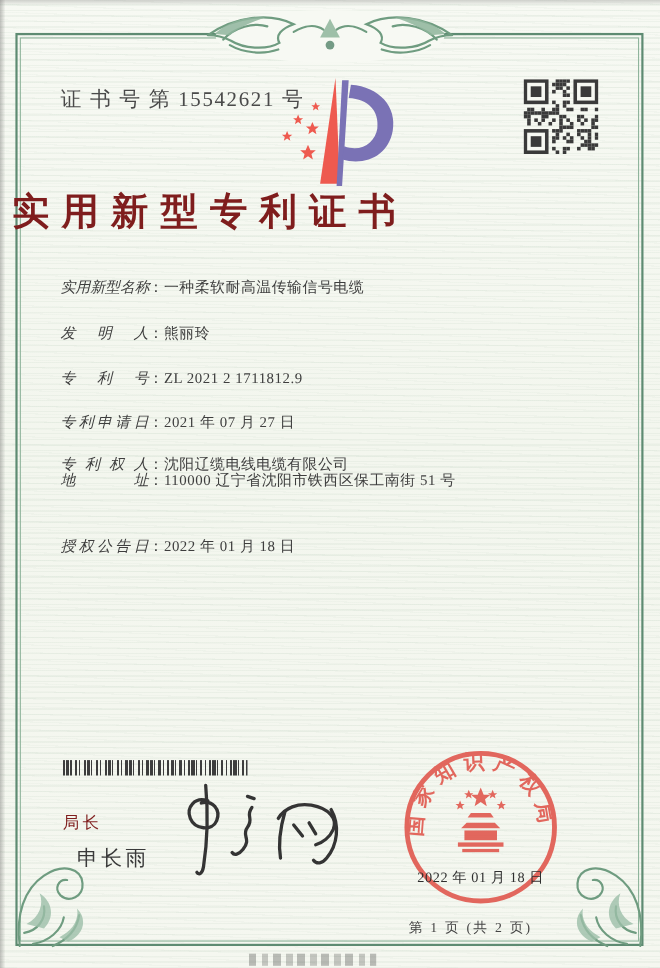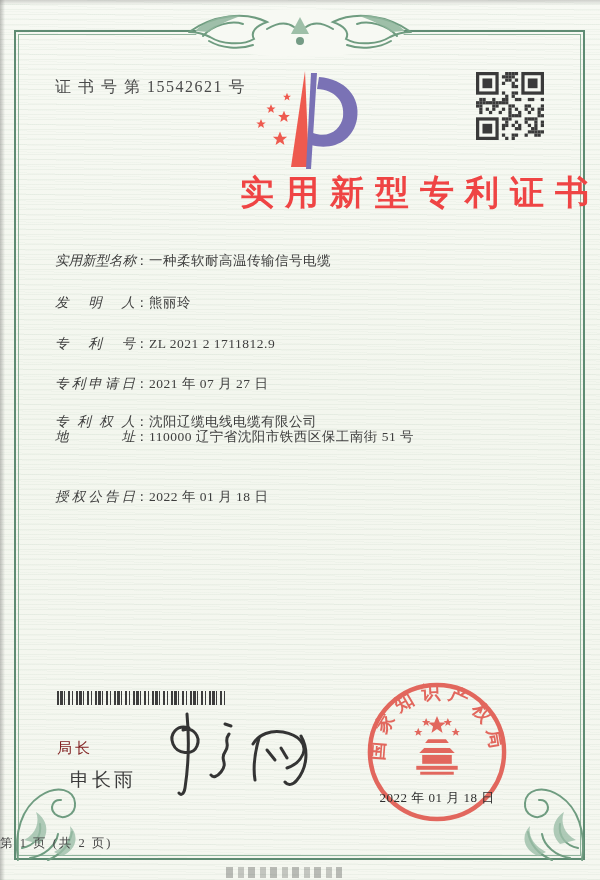--- a/index.html
+++ b/index.html
@@ -23,24 +23,24 @@
   .scan-edge-top { position:absolute; left:0; top:0; width:600px; height:5px;
     background:linear-gradient(180deg, rgba(130,130,128,0.35), rgba(130,130,128,0)); }
 
   
   .frame { position:absolute; left:14px; top:30px; width:571px; height:830px;
     border:2px solid #5e8b72; }
   .frame-inner { position:absolute; inset:2px; border:1px solid #8fb49c; }
 
   .abs { position:absolute; }
 
-  .cert-no { left:55px; top:77px; font-size:16px; color:#4a4a4a; letter-spacing:1.5px; }
-
-  .title { left:0; top:170px; width:600px; text-align:right;
-    font-size:34px; font-weight:700; color:#ef4444; letter-spacing:11px; text-indent:11px; }
+  .cert-no { left:55px; top:77px; font-size:19px; color:#4a4a4a; letter-spacing:1.5px; }
+
+  .title { left:0; top:170px; width:600px; text-align:left;
+    font-size:34px; font-weight:700; color:#7f1d1d; letter-spacing:11px; text-indent:11px; }
 
   .field-row { left:55px; width:500px; height:18px; font-size:13.5px; color:#3e3e3e; white-space:nowrap; }
   .flabel { display:inline-block; width:80px; text-align:justify; text-align-last:justify; vertical-align:top;font-style:italic; }
   .fcolon { display:inline-block; width:14px; }
   .fvalue { letter-spacing:0.5px; }
   .grant-no { position:absolute; left:260px; top:0; white-space:nowrap; }
   .grant-no .flabel { width:80px; }
 
   .paras { left:52px; top:521px; width:497px; font-size:13.5px; line-height:21.5px;
     color:#3e3e3e; text-align:justify; }
@@ -56,21 +56,21 @@
 
   .director-title { left:57px; top:739px; font-size:15px; color:#7f1d1d; letter-spacing:3px;font-family:Liberation Mono, monospace; }
   .director-name  { left:70px; top:767px; font-size:19px; color:#3a3a3a; letter-spacing:3px; }
 
   .signature { left:155px; top:708px; }
 
   .seal { left:363px; top:678px; width:148px; height:148px; }
   .seal-date { left:363px; top:789px; width:148px; text-align:center;
     font-size:13px; color:#2f2f2f; letter-spacing:0.5px; white-space:nowrap; }
 
-  .footer-page { left:0; top:835px; width:484px; text-align:left;
+  .footer-page { left:0; top:835px; width:484px; text-align:right;
     font-size:12.5px; color:#454545; letter-spacing:2px; }
 
   .cut-text { left:226px; top:867px; width:116px; height:11px; opacity:0.45;
     filter:blur(0.7px);
     background:repeating-linear-gradient(90deg,
       rgba(80,80,78,0.8) 0 7px, transparent 7px 12px,
       rgba(80,80,78,0.65) 12px 18px, transparent 18px 22px); }
 
   .ornament-top { left:183px; top:5px; }
   .corner-bl { left:8px;  top:748px; }

